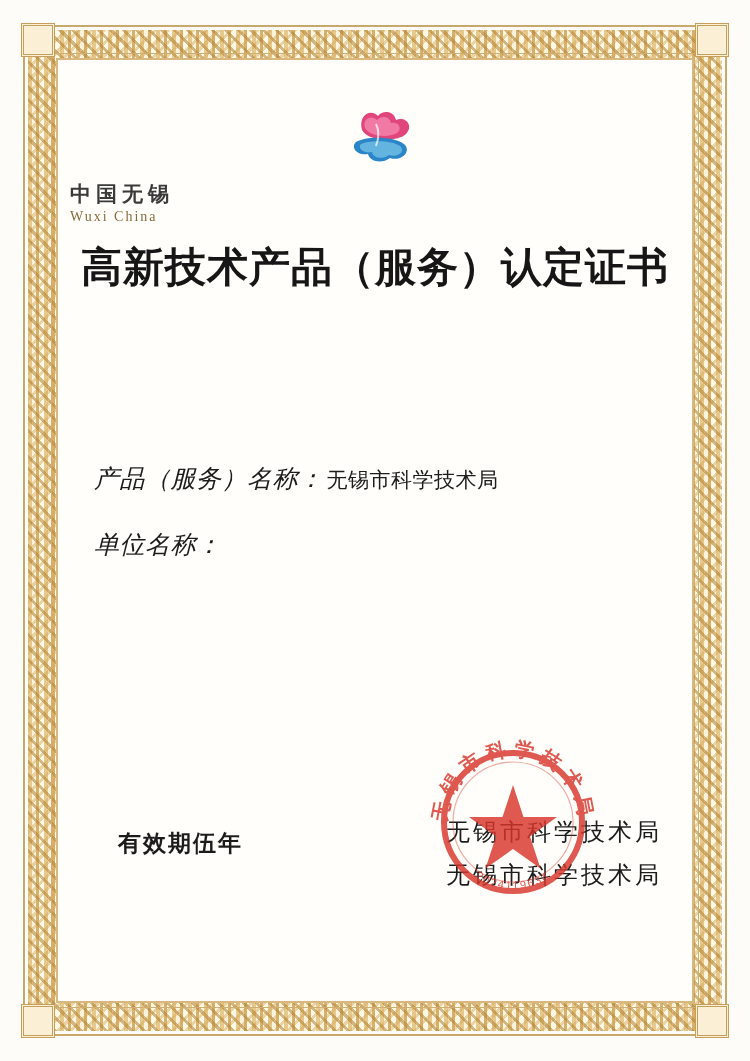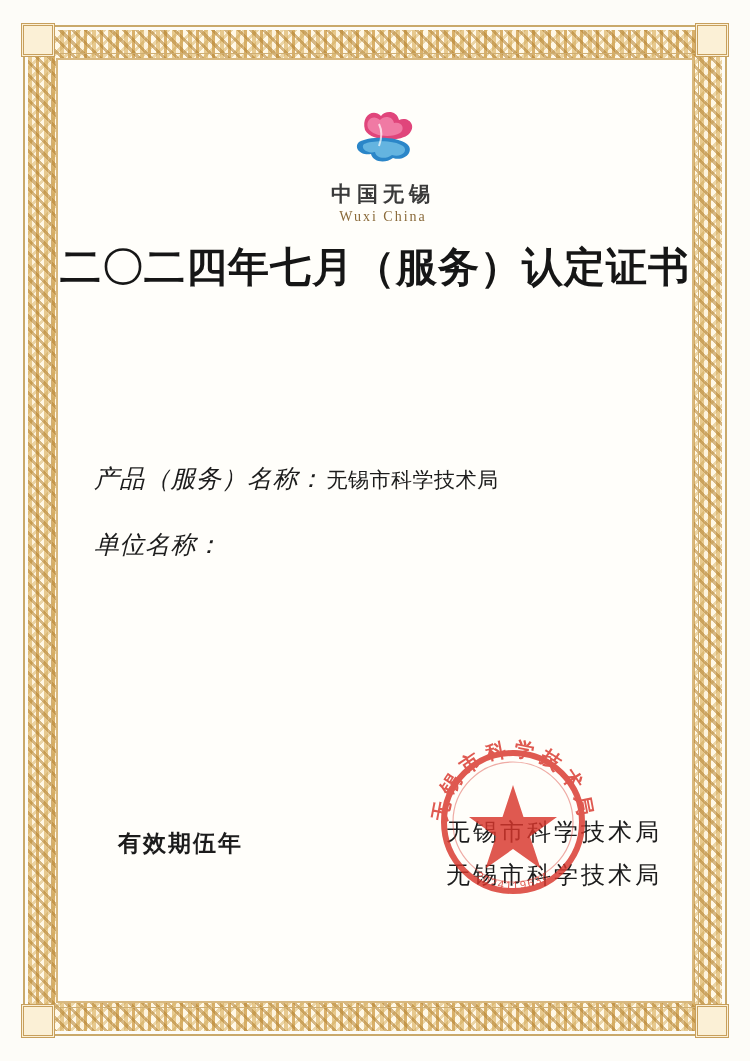--- a/index.html
+++ b/index.html
@@ -111,24 +111,24 @@
     left: 60px;
     top: 62px;
     right: 60px;
     bottom: 62px;
     overflow: hidden;
   }
 
   
   .logo-wrap {
     position: absolute;
-    left: 16px;
+    left: 10px;
     right: 0;
     top: 42px;
-    text-align: center;
+    text-align: left;
   }
   .logo-mark {
     display: block;
     margin: 0 auto;
   }
   .logo-text-cn {
     margin-top: 2px;
     font-family: "Liberation Serif", serif;
     font-size: 21px;
     letter-spacing: 5px;
@@ -256,21 +256,21 @@
             <path d="M24 38 C34 32, 62 32, 72 40 C80 47, 70 58, 58 54 C50 60, 38 58, 36 50 C26 52, 18 44, 24 38 Z" fill="#2b86c8"></path>
             <path d="M29 40 C38 36, 60 36, 68 42 C74 47, 66 54, 57 51 C50 56, 41 54, 40 48 C32 50, 25 44, 29 40 Z" fill="#64b4e0"></path>
             <path d="M44 20 C47 26, 47 34, 44 42" stroke="#ffffff" stroke-width="2" fill="none" opacity="0.7"></path>
           </g>
         </svg>
       </span>
       <div class="logo-text-cn">中国无锡</div>
       <div class="logo-text-en">Wuxi China</div>
     </div>
 
-    <div class="cert-title">二〇二四年七月（服务）认定证书</div>
+    <div class="cert-title">高新技术产品（服务）认定证书</div>
 
     <div class="fields">
       <div class="field-row">
         <span class="field-label">产品（服务）名称：</span>
         <span class="field-value">无锡市科学技术局</span>
       </div>
       <div class="field-row">
         <span class="field-label">单位名称：</span>
       </div>
     </div>

